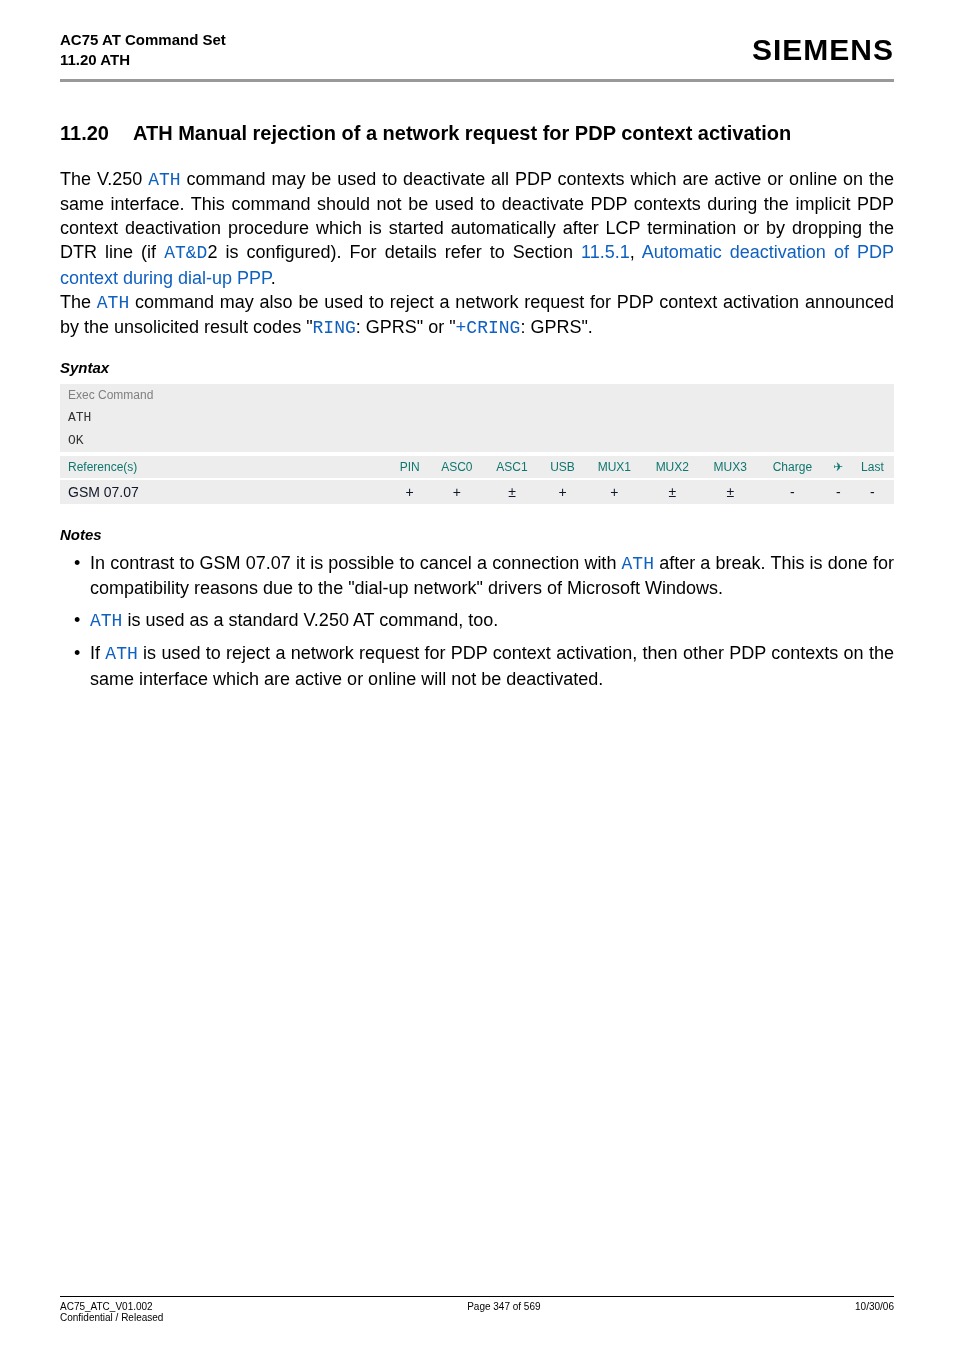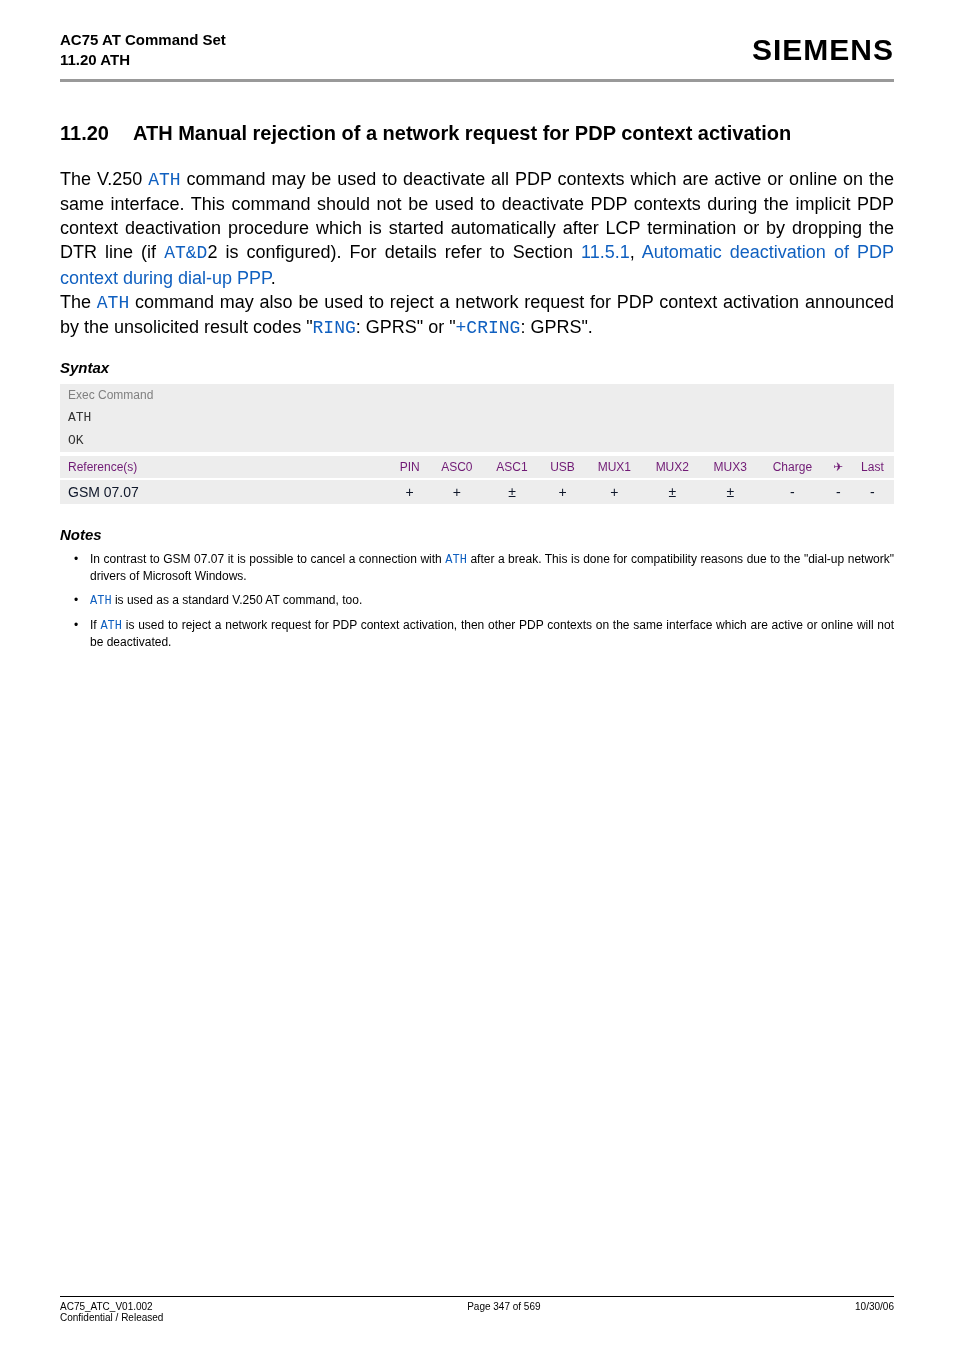--- a/index.html
+++ b/index.html
@@ -35,29 +35,29 @@
   .body-text { font-size: 18px; line-height: 1.35; margin-bottom: 18px; text-align: justify; }
   .mono-link { color: #1060c0; font-family: "Courier New", monospace; }
   .blue-link { color: #1060c0; }
   .syntax-head { font-style: italic; font-weight: bold; font-size: 15px; margin-bottom: 8px; }
   .tbl-box { width: 100%; background: #ededed; font-size: 13px; }
   .tbl-row { padding: 4px 8px; }
   .tbl-label { color: #808080; font-size: 12px; }
   .tbl-mono { font-family: "Courier New", monospace; font-size: 13px; color: #333; }
   .ref-table { width: 100%; border-collapse: collapse; font-size: 12px; margin-top: 4px; }
   .ref-table td, .ref-table th { padding: 4px 4px; text-align: center; }
-  .ref-table th { color: #701a75; font-weight: normal; }
+  .ref-table th { color: #0f766e; font-weight: normal; }
   .ref-table td.left, .ref-table th.left { text-align: left; width: 330px; padding-left: 8px; }
   .ref-row-top { background: #ededed; border-bottom: 2px solid #fff; }
   .ref-row-data { background: #ededed; }
   .ref-row-data td { color: #0f172a; font-size: 14px; }
   .plane { font-family: Arial, sans-serif; }
   .notes-head { font-style: italic; font-weight: bold; font-size: 15px; margin-top: 22px; margin-bottom: 8px; }
   ul.notes { list-style: none; padding-left: 14px; }
-  ul.notes li { position: relative; padding-left: 16px; margin-bottom: 8px; line-height: 1.35; font-size: 12px; text-align: justify;}
+  ul.notes li { position: relative; padding-left: 16px; margin-bottom: 8px; line-height: 1.35; font-size: 18px; text-align: justify;}
   ul.notes li::before { content: "•"; position: absolute; left: 0; top:0; }
   .footer {
     position: absolute;
     bottom: 28px;
     left: 60px;
     right: 60px;
   }
   .footer-line { border: none; border-top: 1px solid #000; margin-bottom: 4px; }
   .footer-row { display: flex; justify-content: space-between; font-size: 10px; }
 </style>

